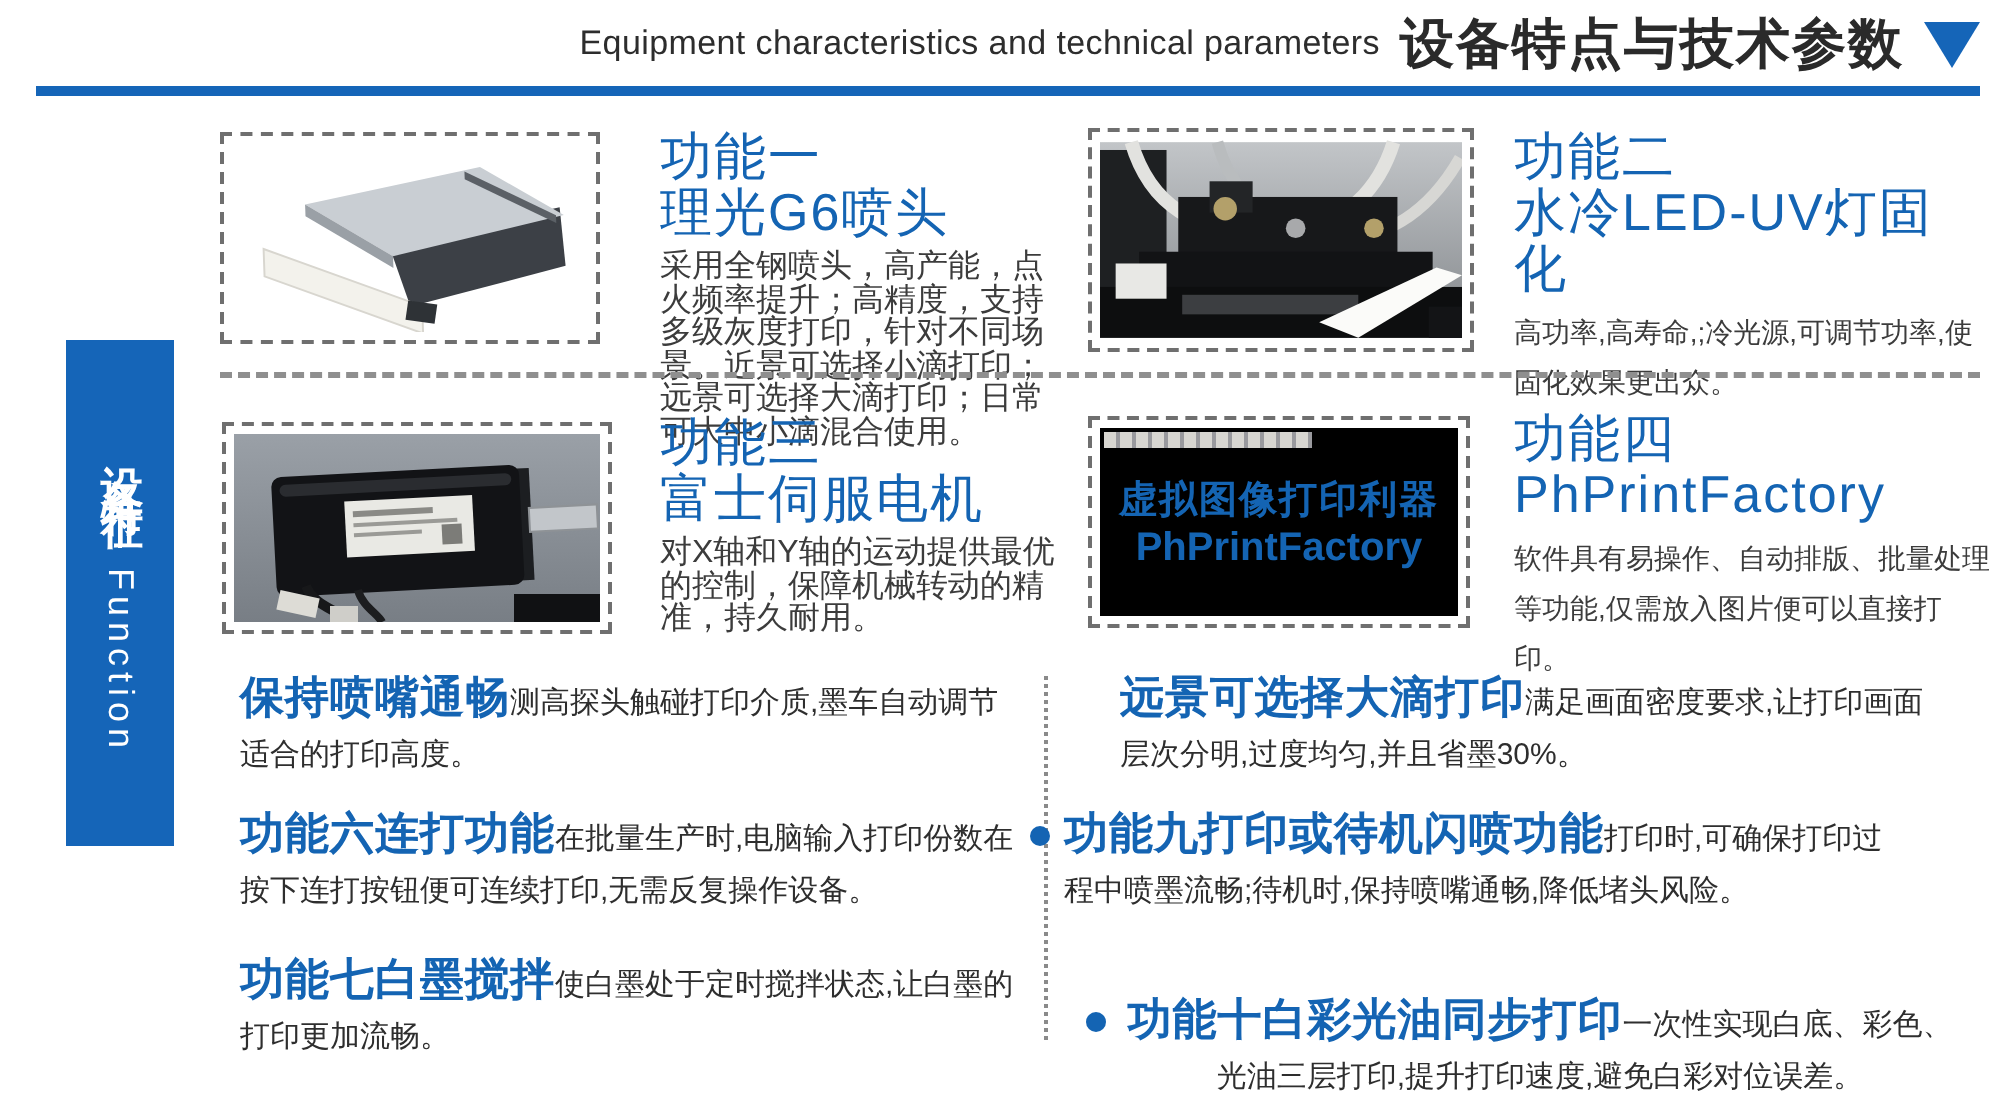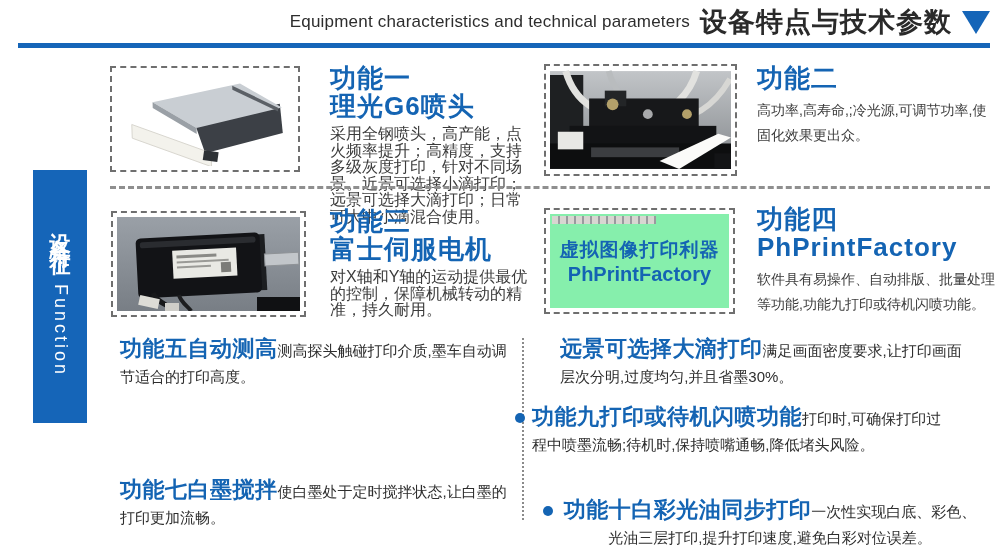--- a/index.html
+++ b/index.html
@@ -21,30 +21,30 @@
   .ribbon .bar { width:2px; height:20px; background:#ffffff; }
   .ribbon .en { writing-mode:vertical-rl; color:#ffffff; font-size:18px; letter-spacing:3px; }
 
   
   .pbox { position:absolute; border:2px dashed #6f6f6f; padding:4px; background:#ffffff; }
   .pbox svg { display:block; }
   .box1 { left:110px; top:66px;  width:190px; height:106px; }
   .box2 { left:544px; top:64px;  width:193px; height:112px; }
   .box3 { left:111px; top:211px; width:195px; height:106px; }
   .box4 { left:544px; top:208px; width:191px; height:106px; position:absolute; }
-  .softbox { width:100%; height:100%; background:#86efac; position:relative; }
+  .softbox { width:100%; height:100%; background:#000000; position:relative; }
   .softbar { position:absolute; top:2px; left:2px; height:8px; width:58%;
              background:repeating-linear-gradient(90deg,#d8d6d1 0 6px,#9a9a9e 6px 8px); }
   .softcap { position:absolute; inset:0; display:flex; flex-direction:column; align-items:center; justify-content:center; }
   .softcap .l1 { color:#1464b3; font-weight:700; font-size:19px; letter-spacing:1px; }
   .softcap .l2 { color:#1464b3; font-weight:700; font-size:20px; }
 
   
   .feat { position:absolute; }
-  .feat .t { color:#1464b3; font-weight:700; font-size:26px; line-height:28px; letter-spacing:1px; }
+  .feat .t { color:#1464b3; font-weight:400; font-size:26px; line-height:28px; letter-spacing:1px; }
   .feat .d { margin-top:6px; color:#3c3c3c; font-size:16px; line-height:16.5px; }
   .feat .d.wide { font-size:14px; line-height:25px; }
   .f1 { left:330px; top:64px;  width:200px; }
   .f2 { left:757px; top:64px;  width:236px; }
   .f3 { left:330px; top:207px; width:205px; }
   .f4 { left:757px; top:205px; width:240px; }
 
   
   .hsep { position:absolute; left:110px; top:186px; width:880px; border-top:3px dashed #8f8f8f; }
   .vsep { position:absolute; left:522px; top:338px; height:182px; border-left:2px dotted #8a8a8a; }
@@ -120,20 +120,21 @@
       <rect x="20" y="56" width="150" height="20" fill="#121315"></rect>
       <rect x="0" y="74" width="185" height="26" fill="#0d0e0f"></rect>
       <rect x="8" y="62" width="26" height="18" fill="#e8e8e5"></rect>
       <rect x="42" y="78" width="90" height="10" fill="#3c3e41"></rect>
       <polygon points="112,92 172,64 185,68 132,100" fill="#fbfbf9"></polygon>
       <rect x="168" y="84" width="17" height="16" fill="#131416"></rect>
     </svg>
   </div>
   <div class="feat f2">
     <div class="t">功能二</div>
+    <div class="t">水冷LED-UV灯固化</div>
     <div class="d wide">高功率,高寿命,;冷光源,可调节功率,使固化效果更出众。</div>
   </div>
 
   <div class="hsep"></div>
 
   <div class="pbox box3">
     <svg viewBox="0 0 183 94" width="183" height="94">
       <defs>
         <linearGradient id="gm" x1="0" y1="0" x2="0" y2="1">
           <stop offset="0" stop-color="#9aa0a7"></stop>
@@ -170,27 +171,30 @@
       <div class="softbar"></div>
       <div class="softcap">
         <span class="l1">虚拟图像打印利器</span>
         <span class="l2">PhPrintFactory</span>
       </div>
     </div>
   </div>
   <div class="feat f4">
     <div class="t">功能四</div>
     <div class="t">PhPrintFactory</div>
-    <div class="d wide">软件具有易操作、自动排版、批量处理等功能,功能九打印或待机闪喷功能。</div>
+    <div class="d wide">软件具有易操作、自动排版、批量处理等功能,仅需放入图片便可以直接打印。</div>
   </div>
 
   <div class="vsep"></div>
 
   <div class="bfeat b5">
-    <p><span class="bt">功能五自动测高</span><span>测高探头触碰打印介质,墨车自动调节适合的打印高度。</span></p>
+    <p><span class="bt">保持喷嘴通畅</span><span>测高探头触碰打印介质,墨车自动调节适合的打印高度。</span></p>
+  </div>
+  <div class="bfeat b6">
+    <p><span class="bt">功能六连打功能</span><span>在批量生产时,电脑输入打印份数在按下连打按钮便可连续打印,无需反复操作设备。</span></p>
   </div>
   <div class="bfeat b7">
     <p><span class="bt">功能七白墨搅拌</span><span>使白墨处于定时搅拌状态,让白墨的打印更加流畅。</span></p>
   </div>
 
   <div class="bfeat b8">
     <p><span class="bt">远景可选择大滴打印</span><span>满足画面密度要求,让打印画面层次分明,过度均匀,并且省墨30%。</span></p>
   </div>
   <div class="bfeat b9">
     <span class="bullet"></span>

